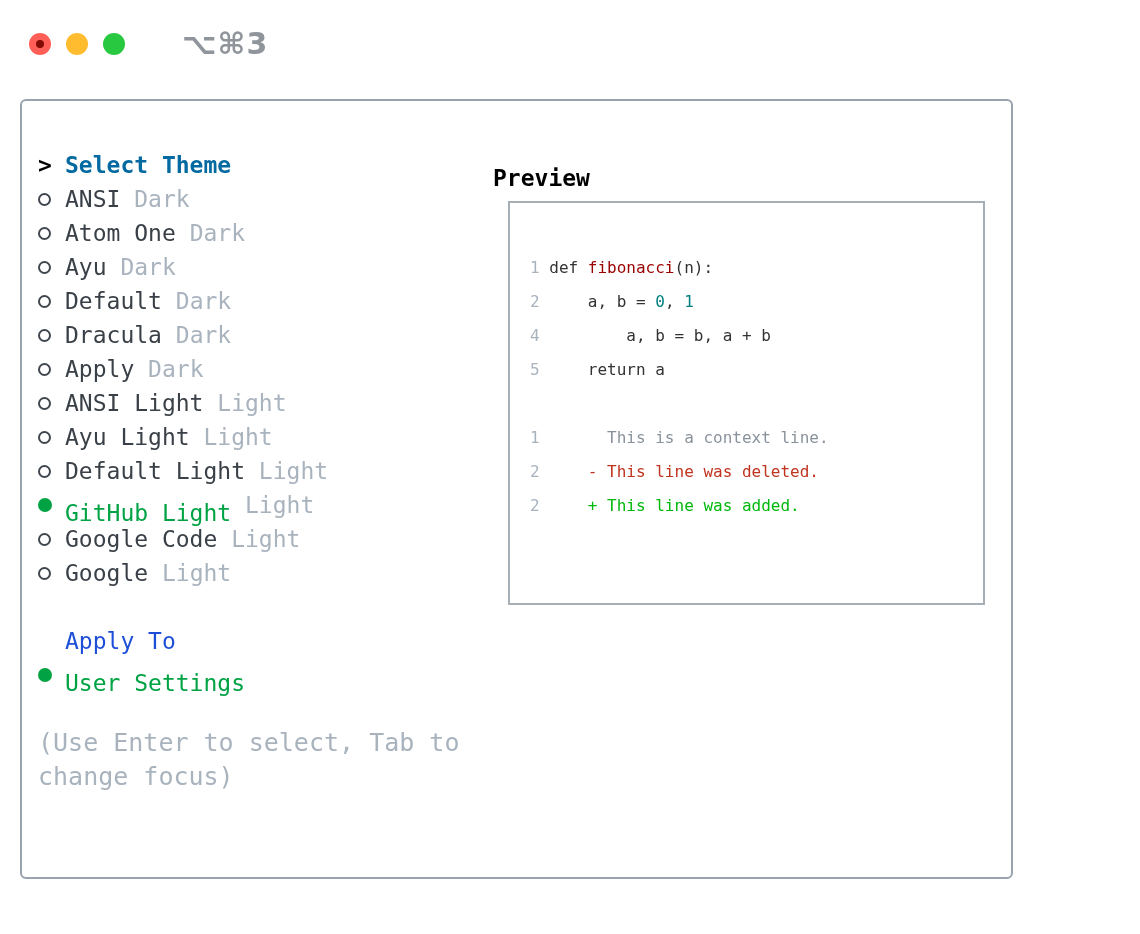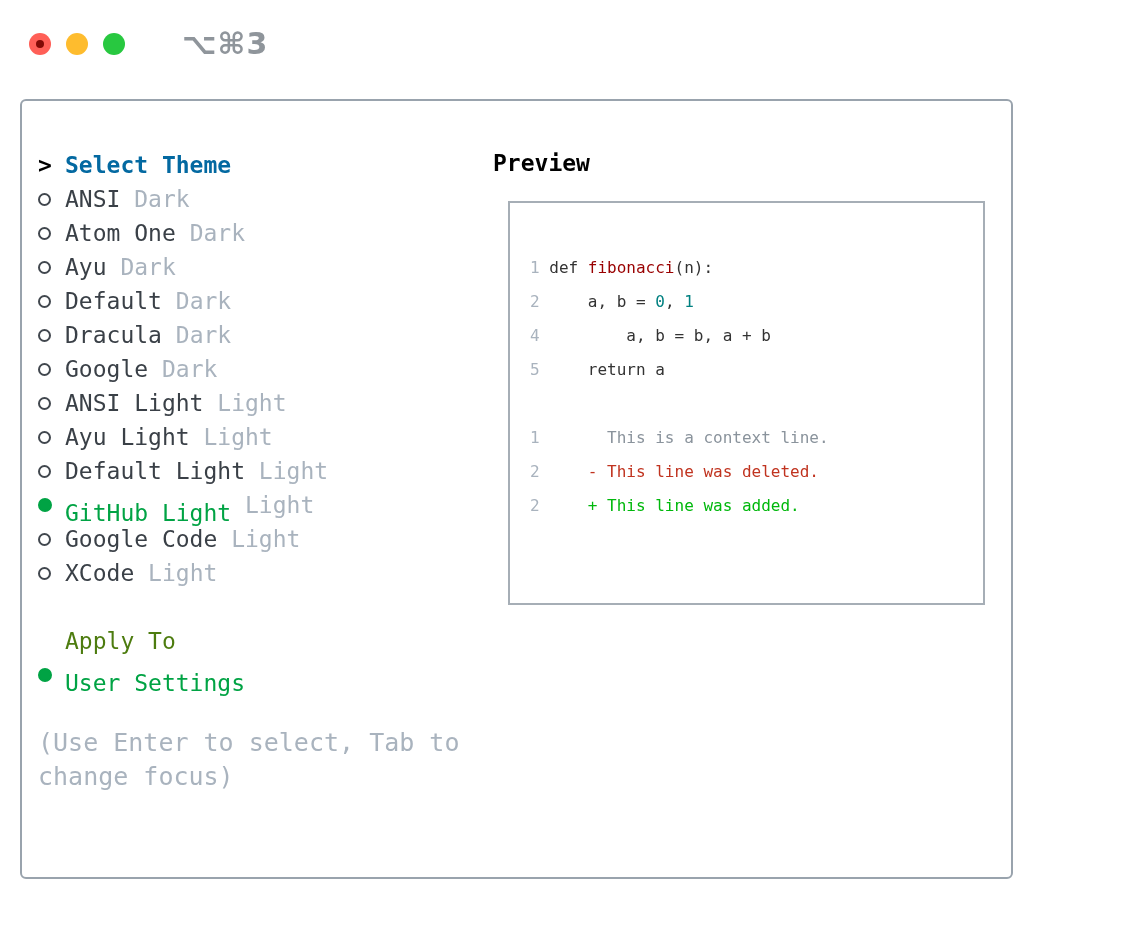--- a/index.html
+++ b/index.html
@@ -28,28 +28,28 @@
     border:2px solid var(--panel-border);border-radius:6px;background:#fff;
   }
   
   .leftcol{position:absolute;left:16px;top:47px;}
   .row{display:flex;align-items:center;height:34px;font-size:23px;white-space:pre;}
   .marker{width:27px;display:flex;align-items:center;flex:0 0 27px;}
   .pointer{font-weight:bold;color:#000;}
   .dot{width:13px;height:13px;border-radius:50%;border:2.5px solid #41474e;box-sizing:border-box;background:transparent;}
   .row.on .dot{background:var(--selected);border-color:var(--selected);width:14px;height:14px;}
   .hdr{font-weight:bold;color:#0369a1;}
-  .subhdr{color:#4d7c0f;}
+  .subhdr{color:#1d4ed8;}
   .name{color:var(--item);}
   .row.on .name{color:var(--selected);margin-top:16px;}
   .variant{color:var(--muted);margin-left:1ch;}
   .spacer{height:34px;}
   .hintline{height:34px;line-height:34px;font-size:25px;color:var(--muted);white-space:pre;}
   
-  .preview-label{position:absolute;left:471px;top:45px;height:34px;line-height:34px;font-size:23px;font-weight:bold;color:#000;}
+  .preview-label{position:absolute;left:471px;top:60px;height:34px;line-height:34px;font-size:23px;font-weight:bold;color:#000;}
   .preview-box{
     position:absolute;left:486px;top:100px;width:473px;height:400px;
     border:2px solid var(--preview-border);background:#fff;box-sizing:content-box;
     padding:0;overflow:hidden;
   }
   .codeblock{padding:48px 0 0 20px;}
   .cline{height:34px;line-height:34px;font-size:16px;white-space:pre;}
   .lineno{display:inline-block;width:2ch;color:var(--lineno);}
   .seg.code{color:var(--code);}
   .seg.fn{color:var(--fn);}
@@ -107,57 +107,57 @@
         </div>
 
         <div class="row item off">
           <span class="marker"><span class="dot"></span></span>
           <span class="name">Dracula</span>
           <span class="variant">Dark</span>
         </div>
 
         <div class="row item off">
           <span class="marker"><span class="dot"></span></span>
+          <span class="name">Apply</span>
+          <span class="variant">Dark</span>
+        </div>
+
+        <div class="row item off">
+          <span class="marker"><span class="dot"></span></span>
+          <span class="name">ANSI Light</span>
+          <span class="variant">Light</span>
+        </div>
+
+        <div class="row item off">
+          <span class="marker"><span class="dot"></span></span>
+          <span class="name">Ayu Light</span>
+          <span class="variant">Light</span>
+        </div>
+
+        <div class="row item off">
+          <span class="marker"><span class="dot"></span></span>
+          <span class="name">Default Light</span>
+          <span class="variant">Light</span>
+        </div>
+
+        <div class="row item on">
+          <span class="marker"><span class="dot"></span></span>
+          <span class="name">GitHub Light</span>
+          <span class="variant">Light</span>
+        </div>
+
+        <div class="row item off">
+          <span class="marker"><span class="dot"></span></span>
+          <span class="name">Google Code</span>
+          <span class="variant">Light</span>
+        </div>
+
+        <div class="row item off">
+          <span class="marker"><span class="dot"></span></span>
           <span class="name">Google</span>
-          <span class="variant">Dark</span>
-        </div>
-
-        <div class="row item off">
-          <span class="marker"><span class="dot"></span></span>
-          <span class="name">ANSI Light</span>
-          <span class="variant">Light</span>
-        </div>
-
-        <div class="row item off">
-          <span class="marker"><span class="dot"></span></span>
-          <span class="name">Ayu Light</span>
-          <span class="variant">Light</span>
-        </div>
-
-        <div class="row item off">
-          <span class="marker"><span class="dot"></span></span>
-          <span class="name">Default Light</span>
-          <span class="variant">Light</span>
-        </div>
-
-        <div class="row item on">
-          <span class="marker"><span class="dot"></span></span>
-          <span class="name">GitHub Light</span>
-          <span class="variant">Light</span>
-        </div>
-
-        <div class="row item off">
-          <span class="marker"><span class="dot"></span></span>
-          <span class="name">Google Code</span>
-          <span class="variant">Light</span>
-        </div>
-
-        <div class="row item off">
-          <span class="marker"><span class="dot"></span></span>
-          <span class="name">XCode</span>
           <span class="variant">Light</span>
         </div>
       </div>
 
     <div class="spacer"></div>
 
     <div class="row">
       <span class="marker"></span>
       <span class="subhdr">Apply To</span>
     </div>

